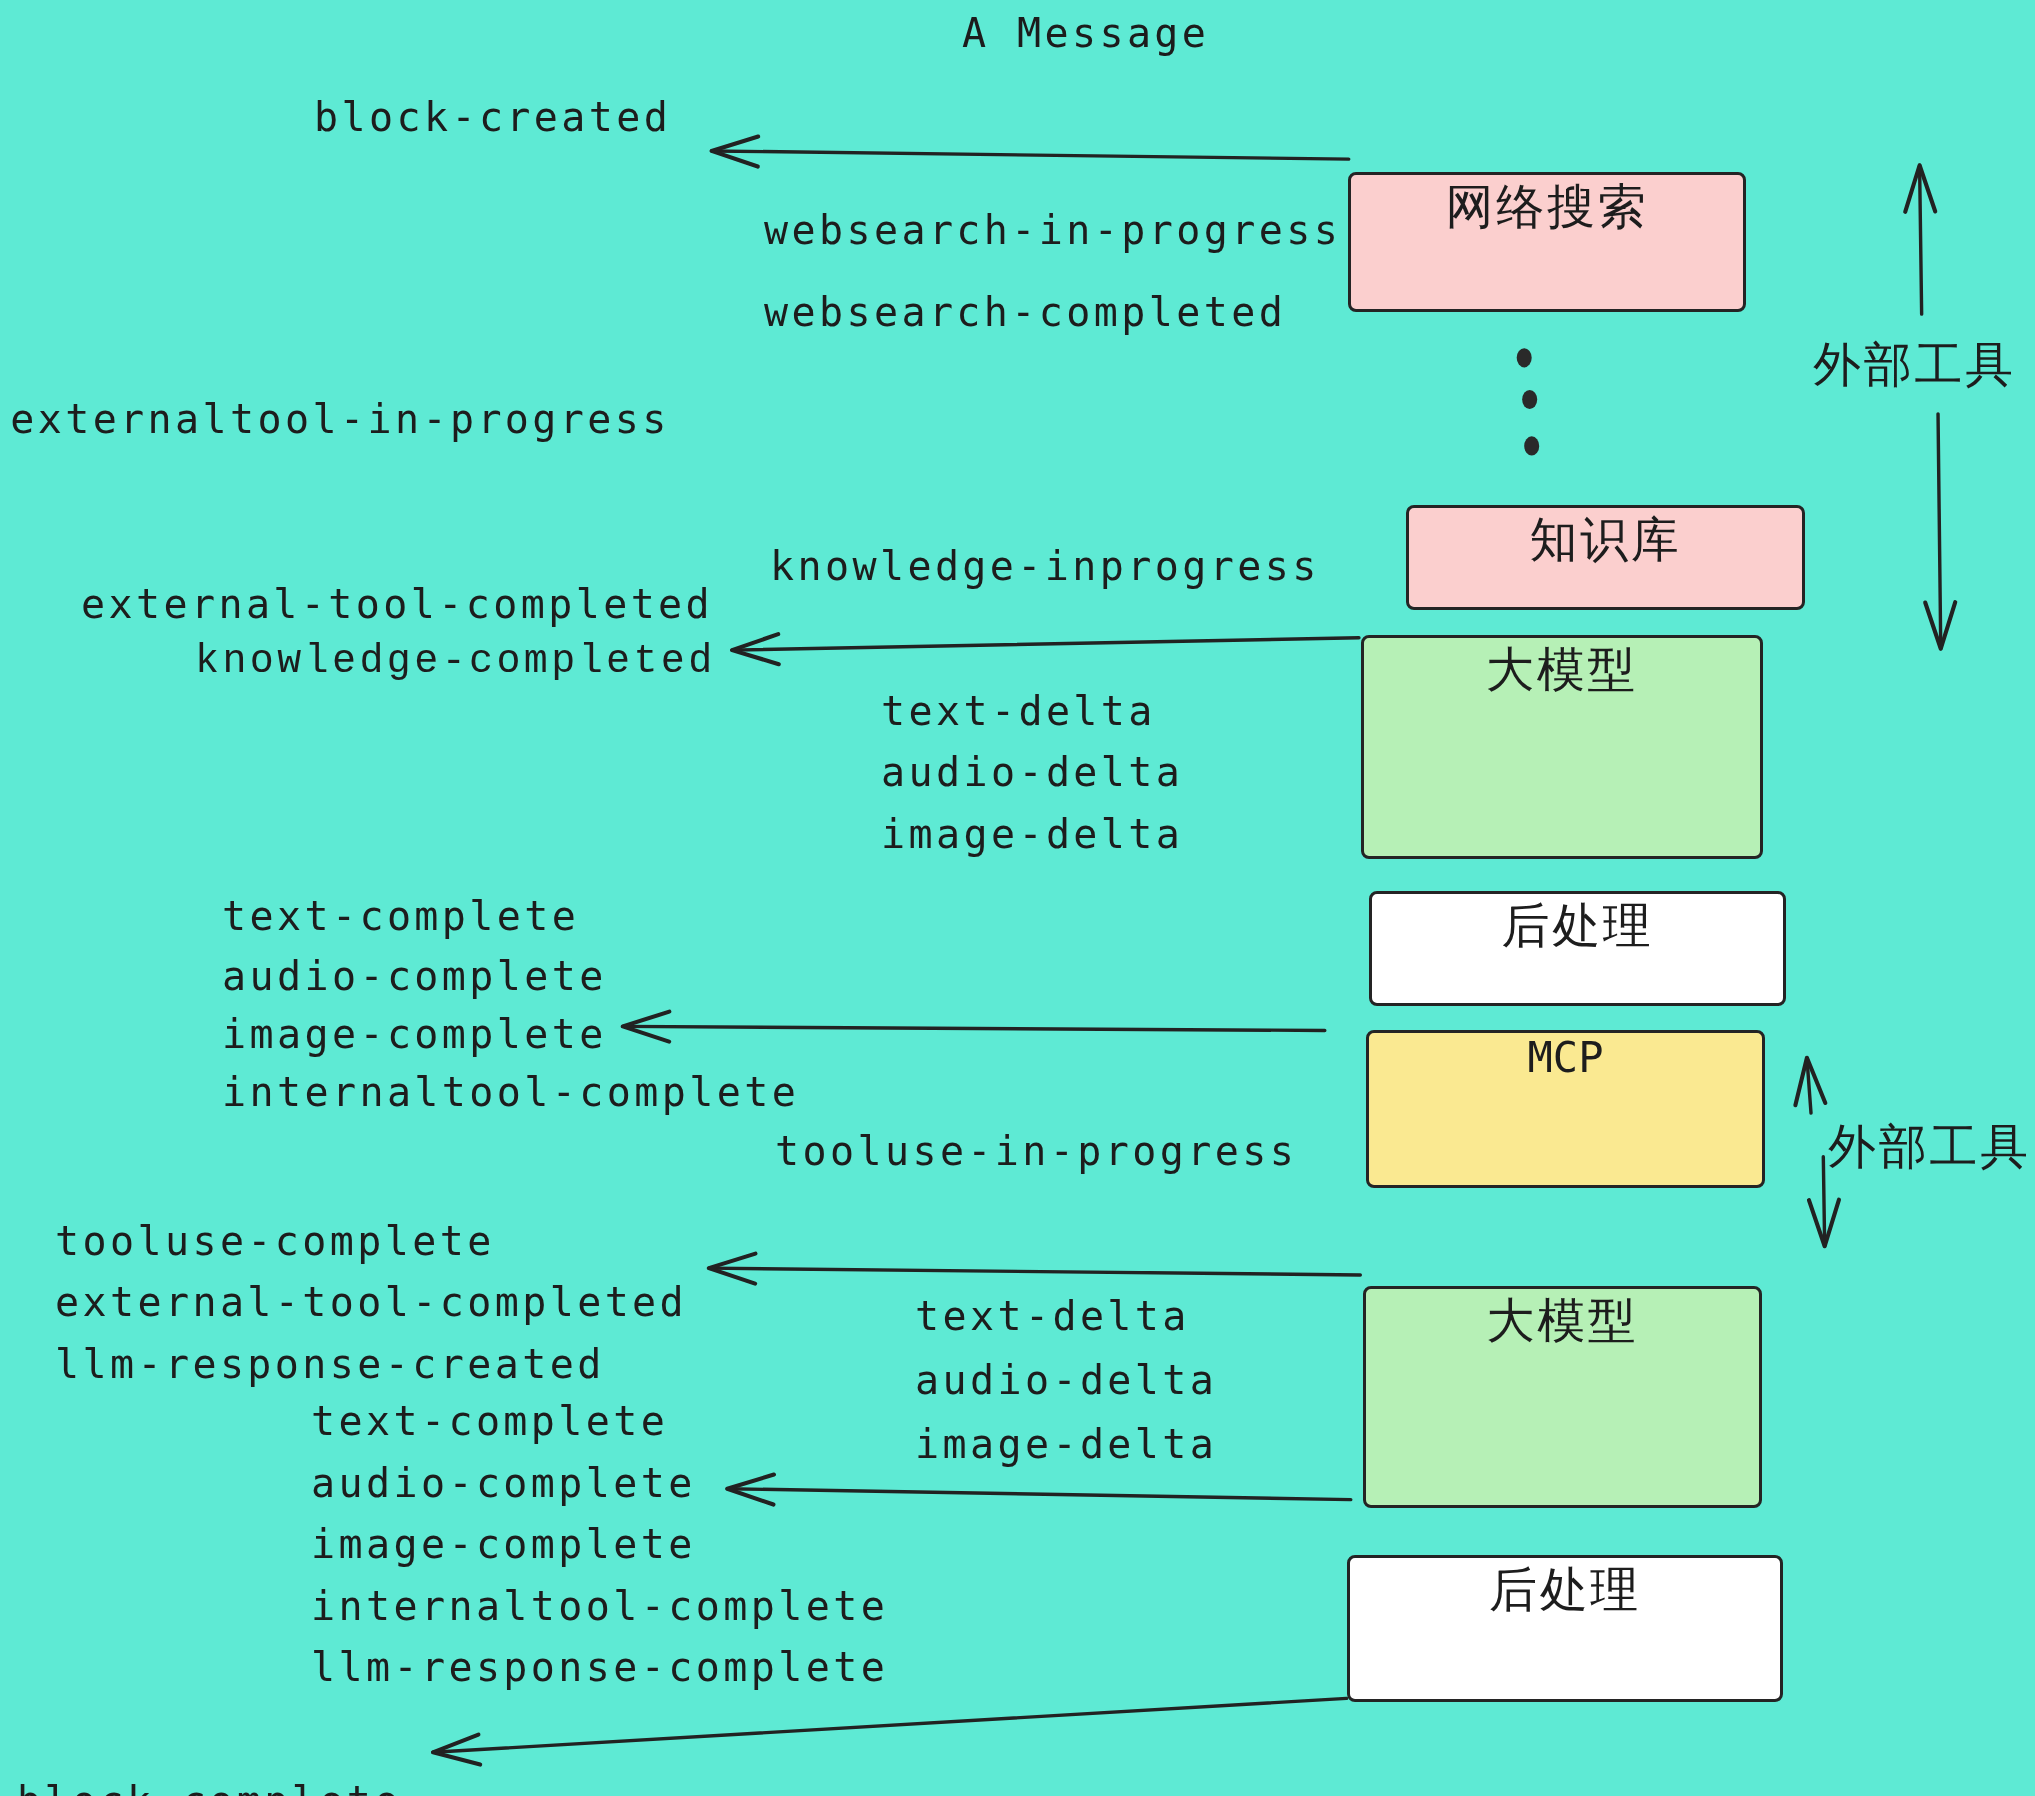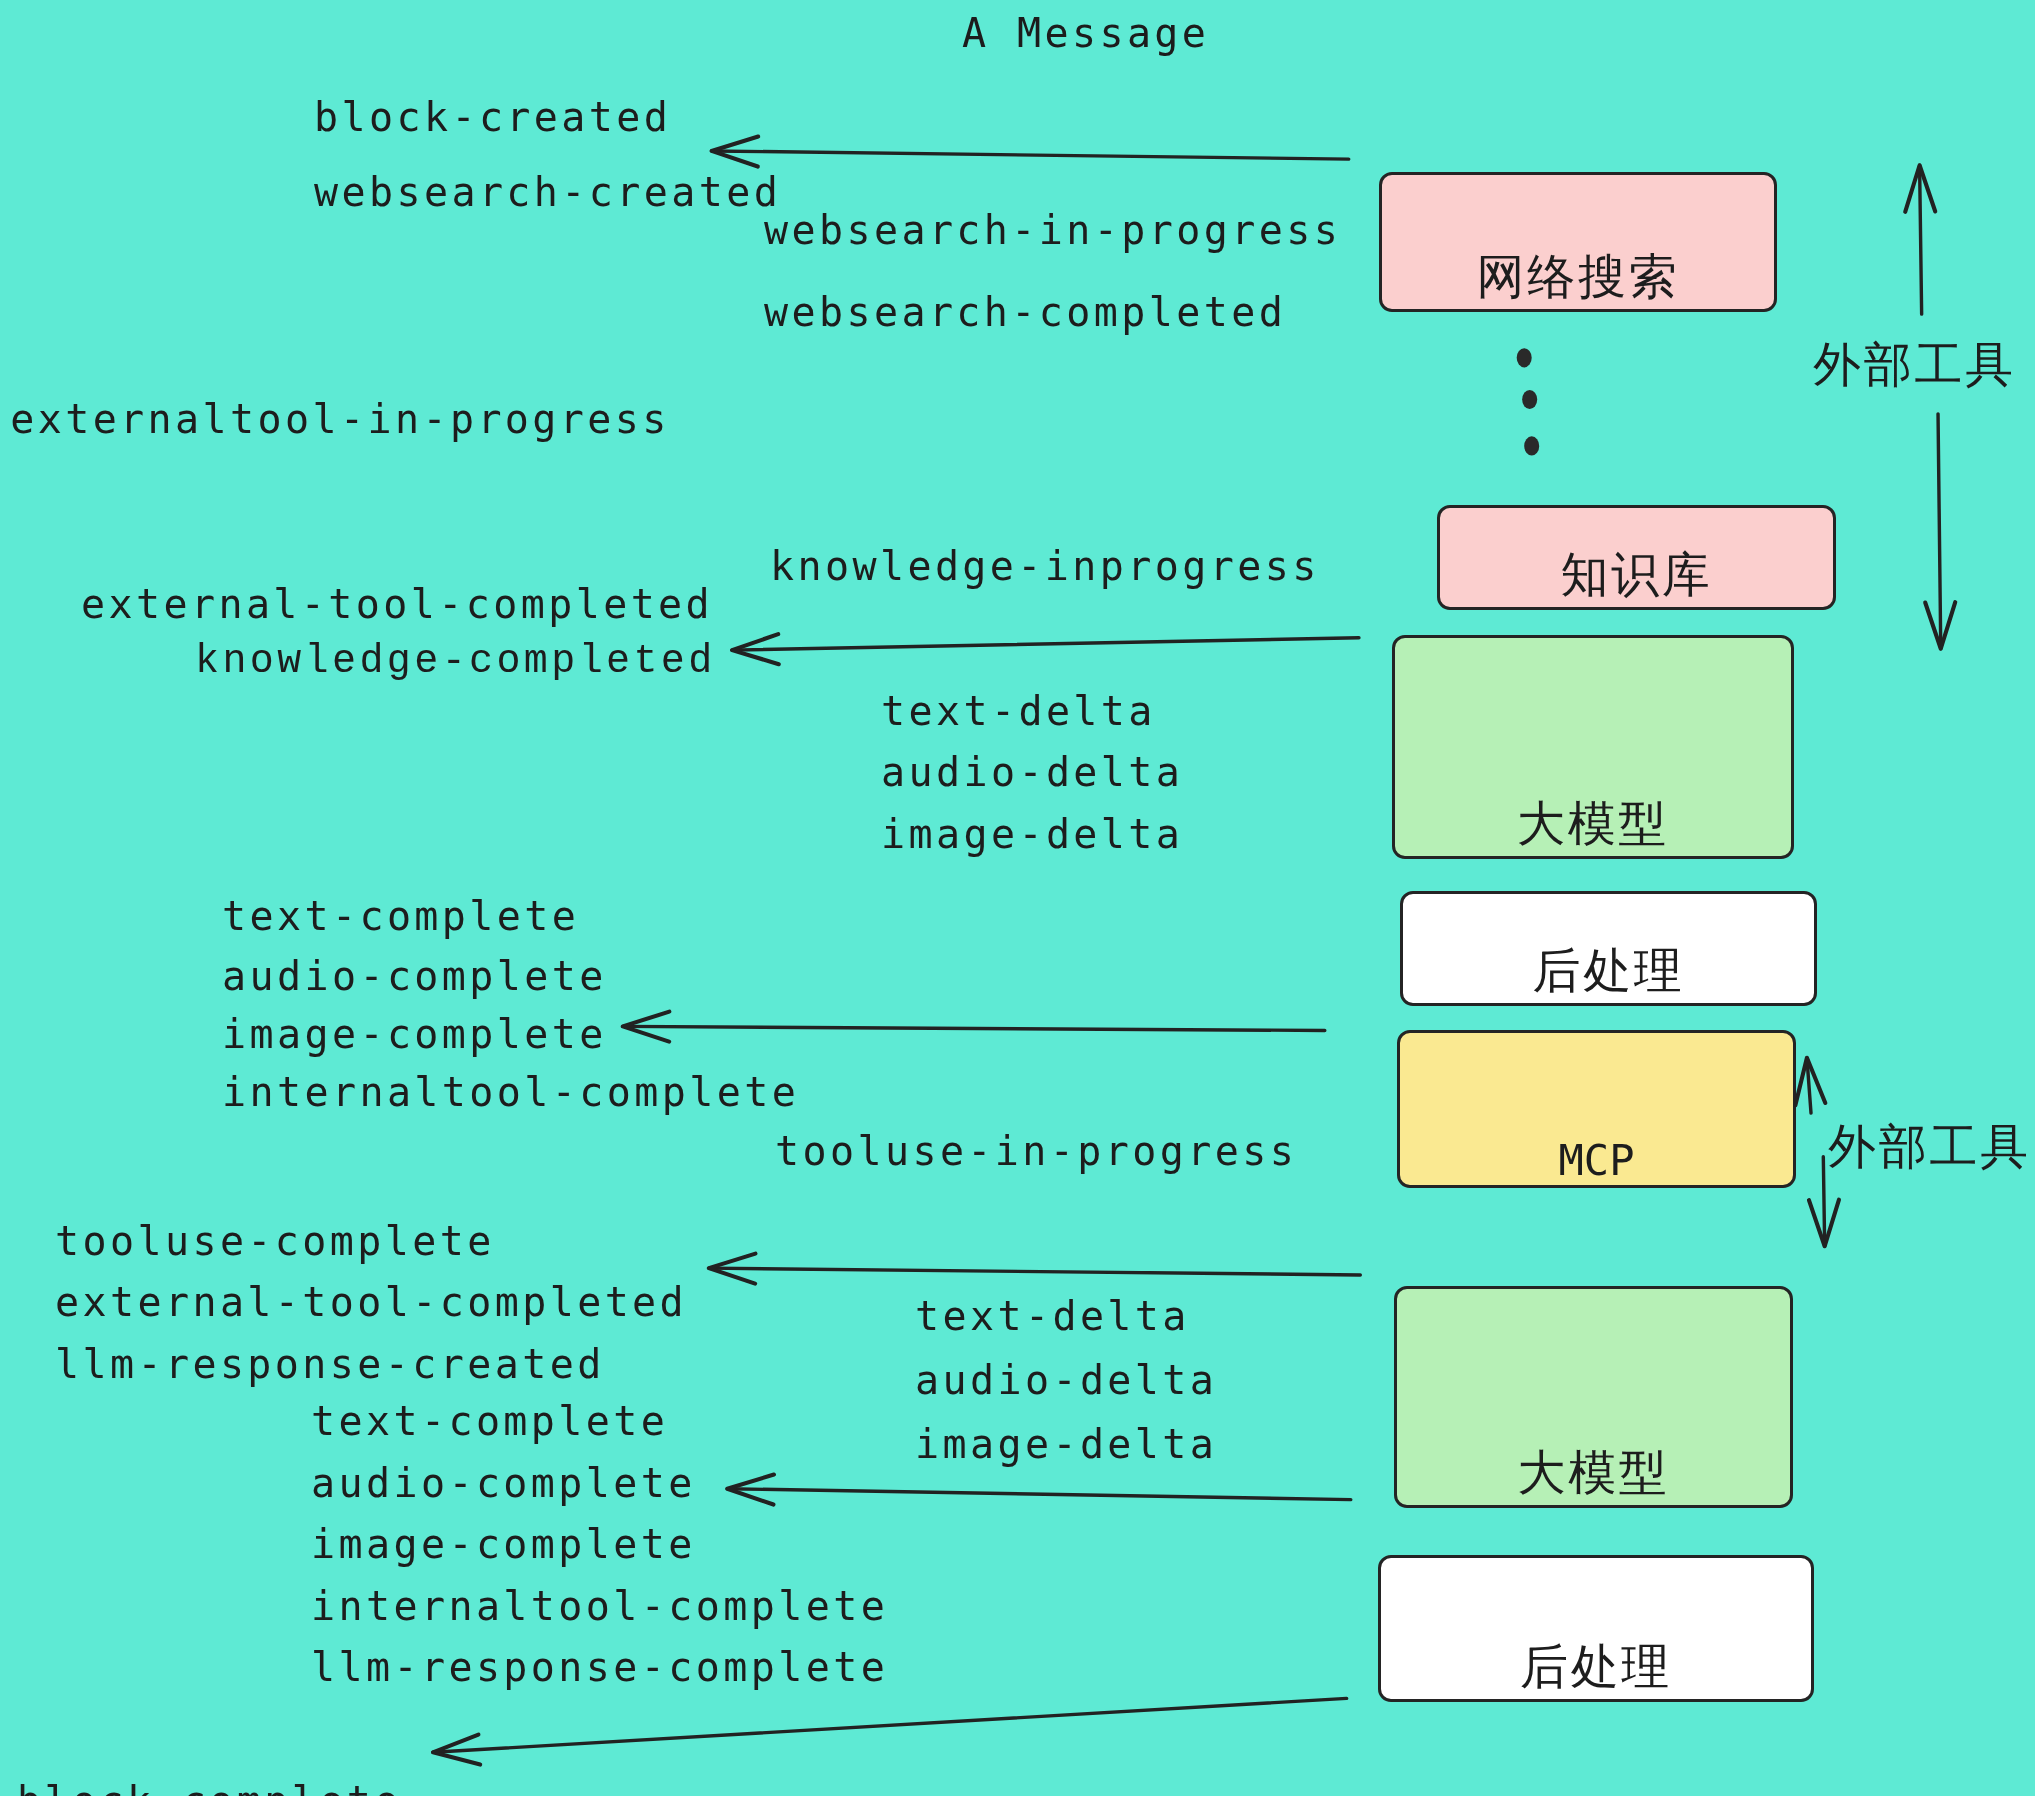--- a/index.html
+++ b/index.html
@@ -13,22 +13,22 @@
   .title{
     position:absolute;left:962px;top:9.6px;
     font-size:40px;letter-spacing:3.4px;color:#1c1c1c;white-space:nowrap;
   }
   .ev{
     position:absolute;font-size:40px;letter-spacing:3.4px;
     color:#1d1d1d;white-space:nowrap;line-height:1.05;
   }
   .box{
     position:absolute;box-sizing:border-box;
-    border:3.4px solid #242424;border-radius:13px;
-    display:flex;align-items:flex-end;justify-content:center;margin-left:31px;
+    border:3.4px solid #242424;border-radius:8px;
+    display:flex;align-items:flex-start;justify-content:center;
   }
   .cn{font-family:"DejaVu Sans", sans-serif;font-size:48px;color:#1d1d1d;letter-spacing:2.7px;}
   .mono-label{font-family:"DejaVu Sans Mono", monospace;font-size:42px;color:#1d1d1d;}
   .pink{background:#fbcfce;}
   .green{background:#b6f0b6;}
   .yellow{background:#fae991;}
   .white{background:#ffffff;}
   .b1{left:1348px;top:172px;width:398px;height:140px;}
   .b2{left:1406px;top:505px;width:399px;height:105px;}
   .b3{left:1361px;top:635px;width:402px;height:224px;}
@@ -96,21 +96,20 @@
     <span class="cn">大模型</span>
   </div>
   <div class="box white b7">
     <span class="cn">后处理</span>
   </div>
 
   <div class="side cn s1">外部工具</div>
   <div class="side cn s2">外部工具</div>
 
   <div class="ev e-block-created">block-created</div>
-  <div class="ev e-websearch-created">websearch-created</div>
   <div class="ev e-websearch-in-progress">websearch-in-progress</div>
   <div class="ev e-websearch-completed">websearch-completed</div>
   <div class="ev e-externaltool-in-progress">externaltool-in-progress</div>
   <div class="ev e-knowledge-inprogress">knowledge-inprogress</div>
   <div class="ev e-external-tool-completed">external-tool-completed</div>
   <div class="ev e-knowledge-completed">knowledge-completed</div>
 
   <div class="ev e-delta1-0">text-delta</div>
   <div class="ev e-delta1-1">audio-delta</div>
   <div class="ev e-delta1-2">image-delta</div>

